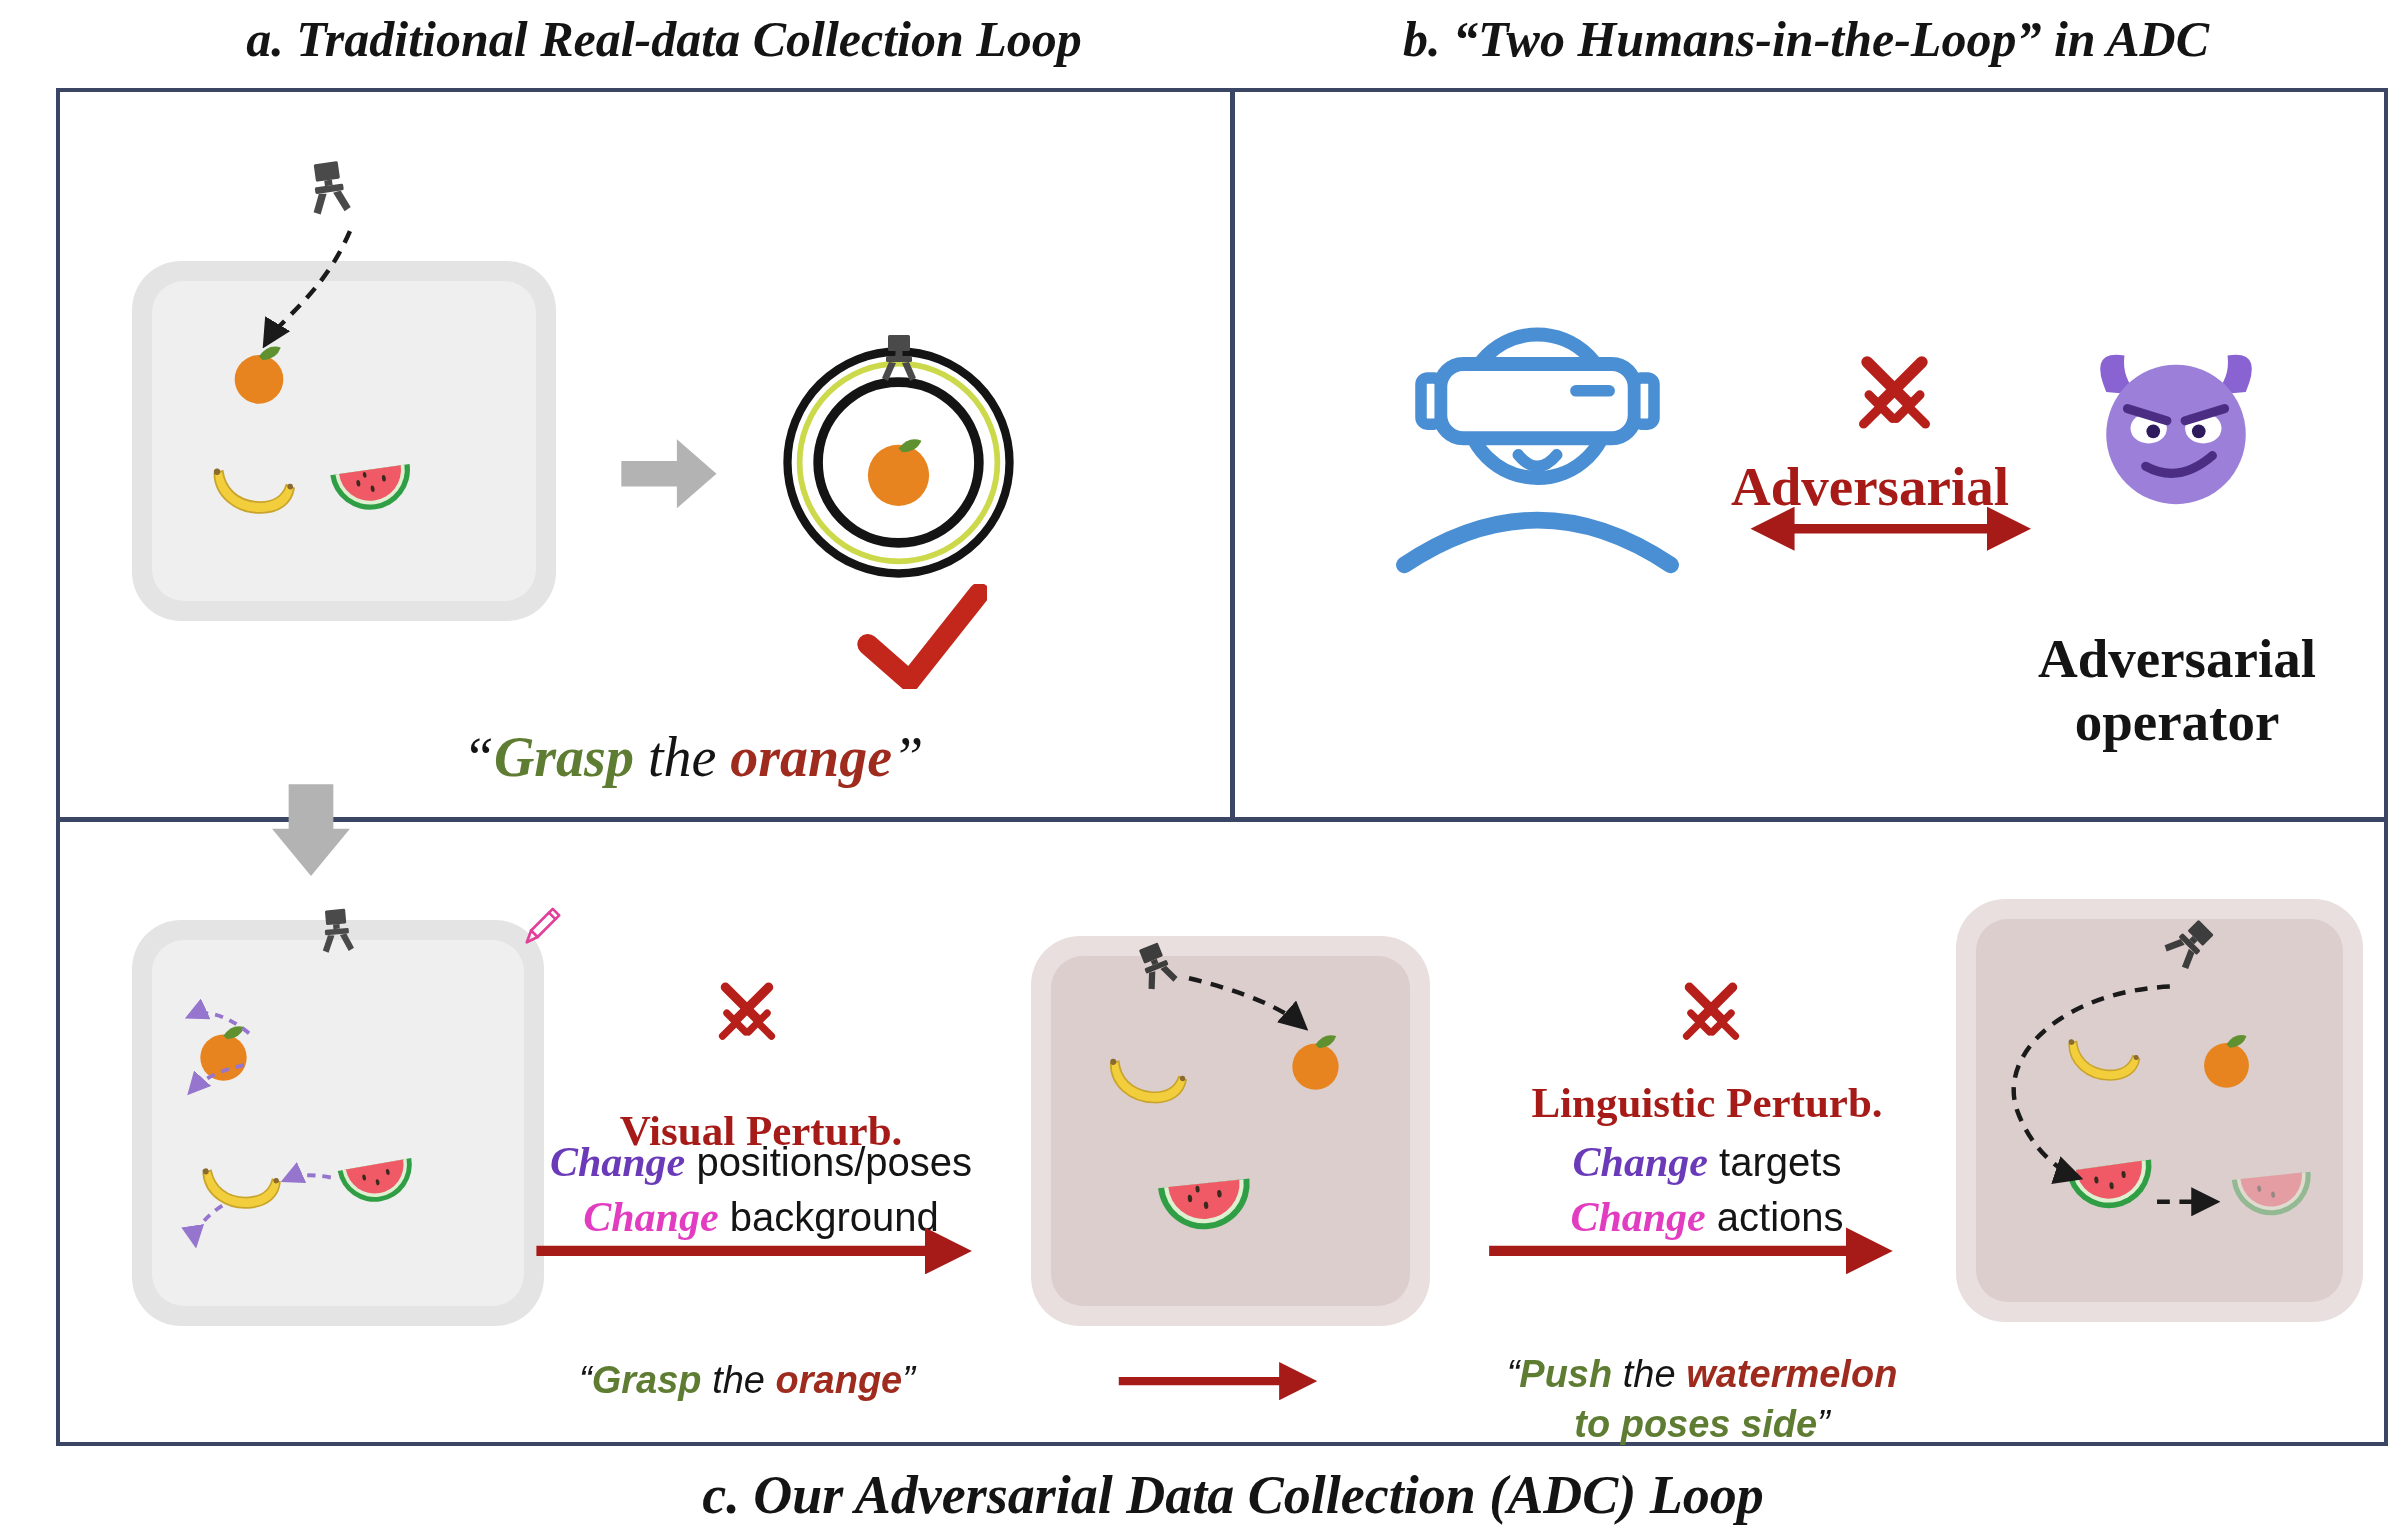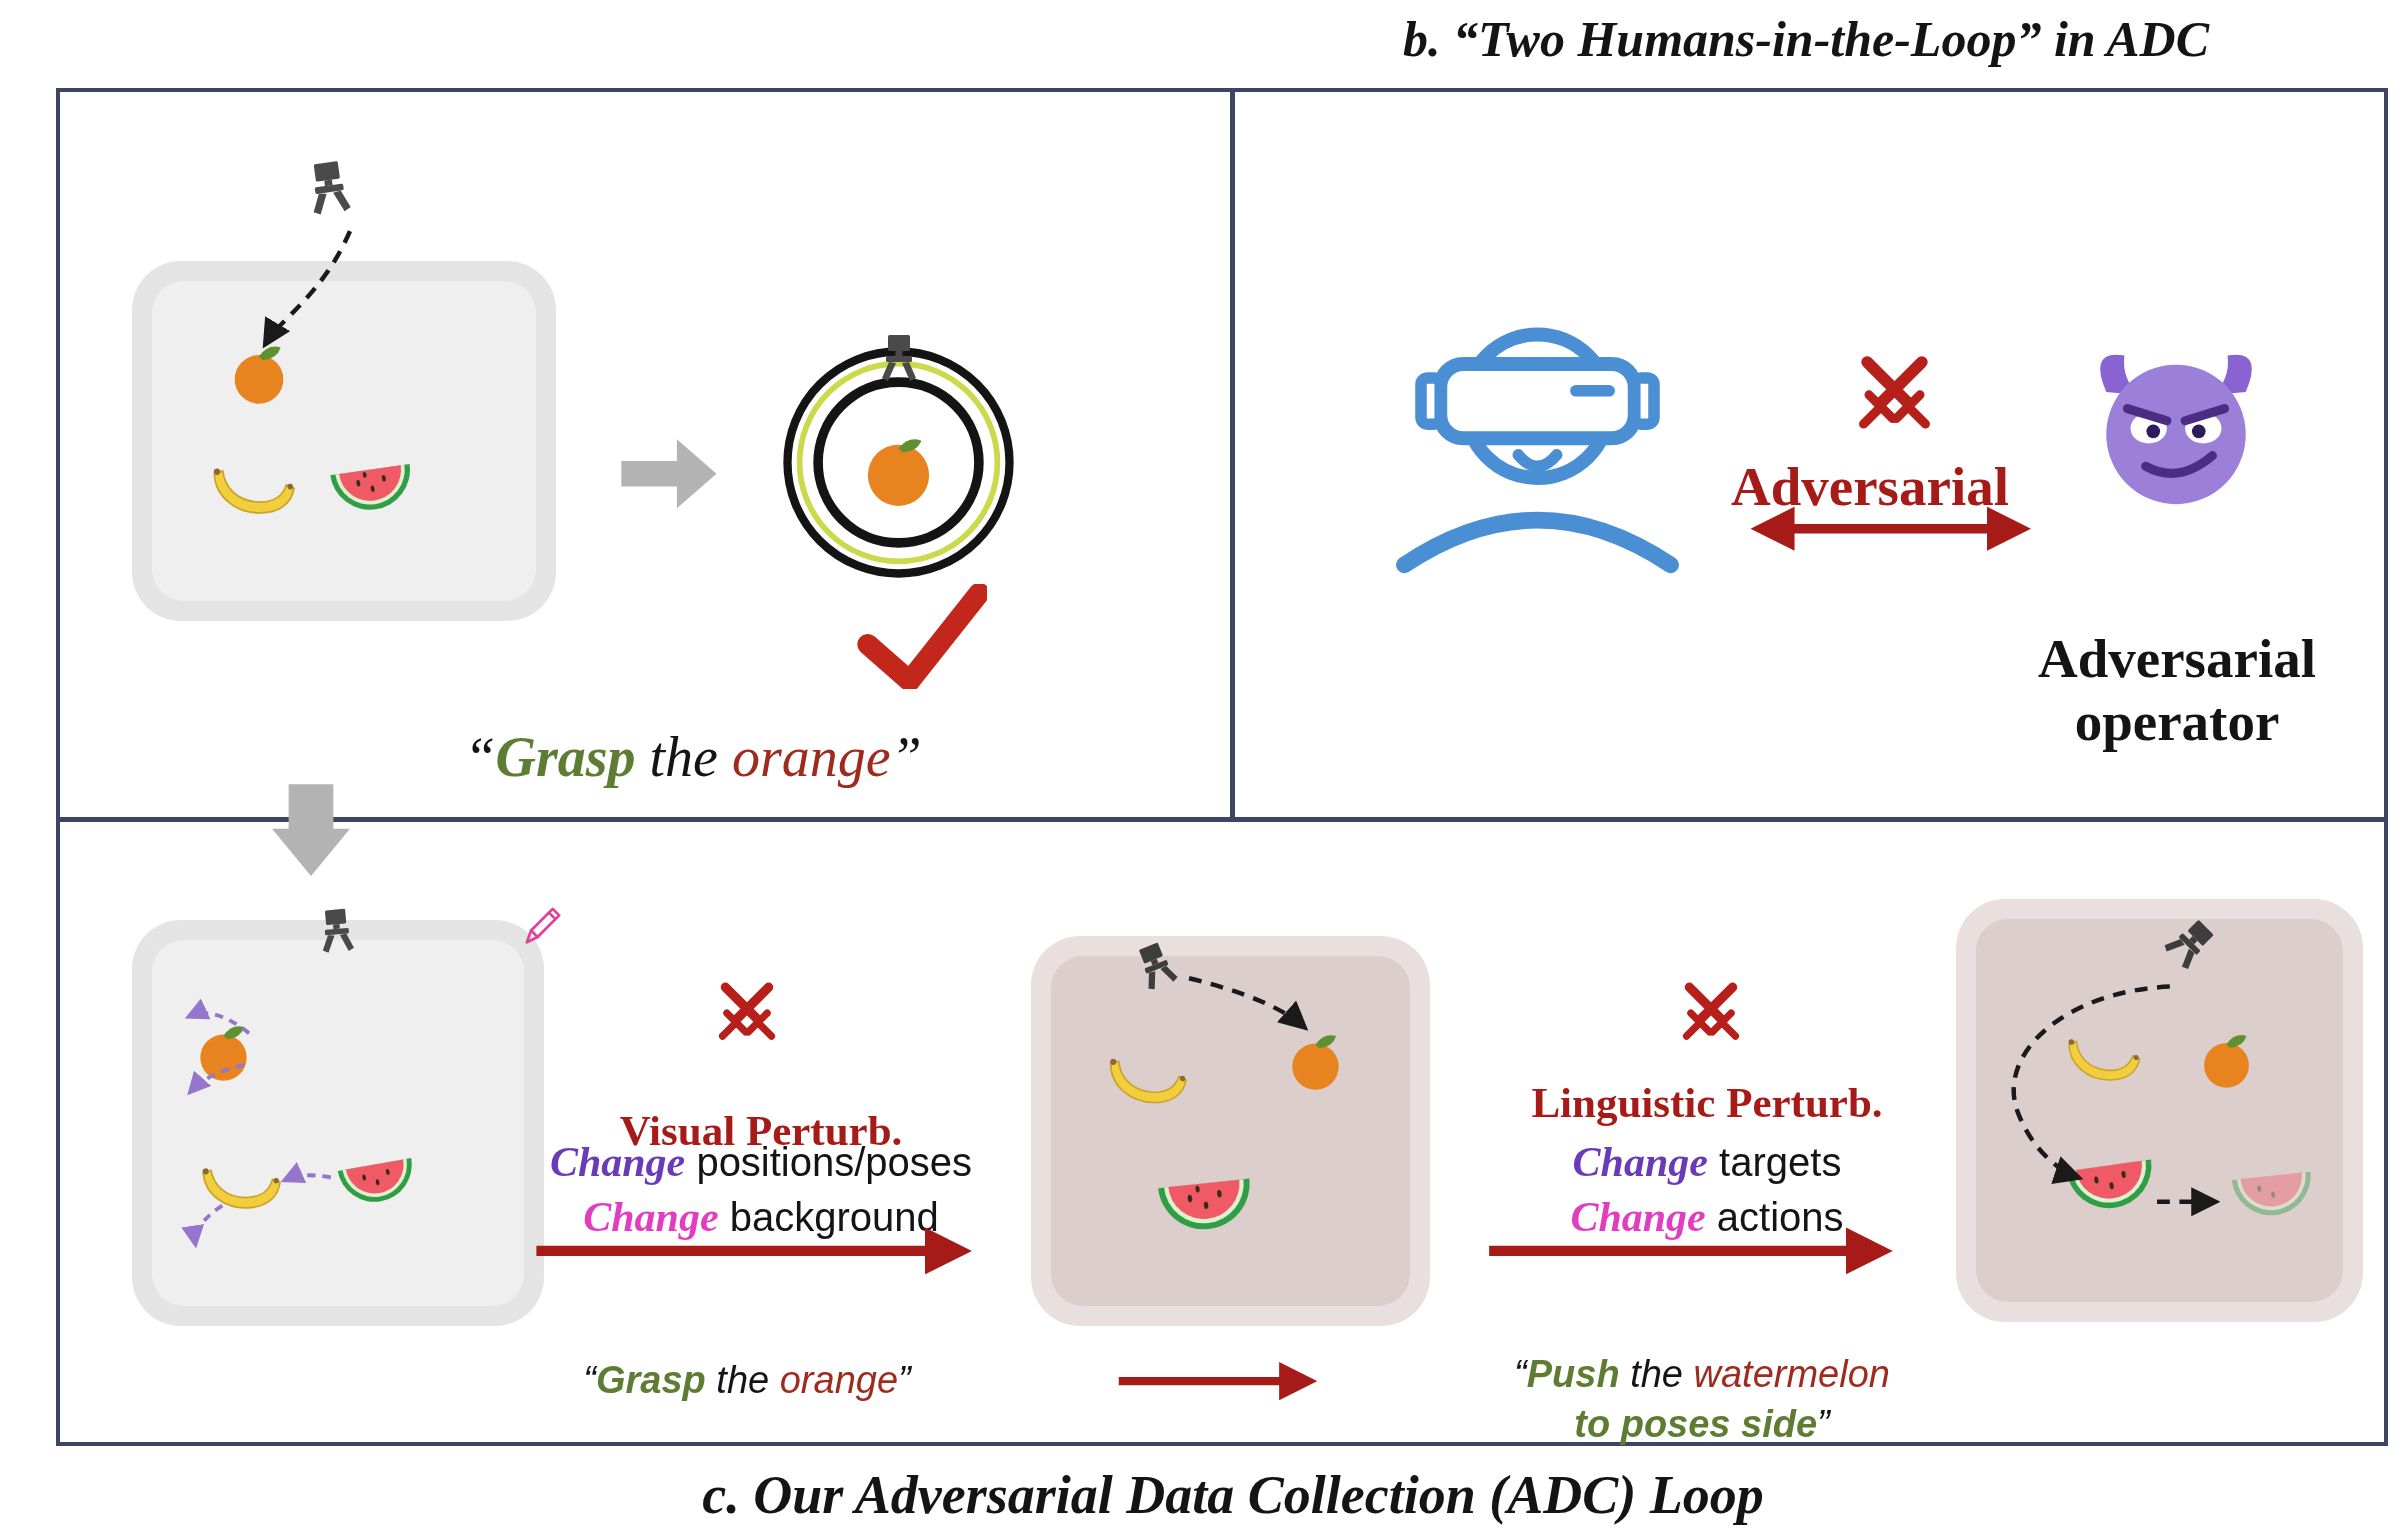--- a/index.html
+++ b/index.html
@@ -14,21 +14,21 @@
 
   
   .t-title{position:absolute;transform:translateX(-50%);white-space:nowrap;
            font-style:italic;font-weight:bold;font-size:50px;color:#141414;
            font-family:"Liberation Serif",serif;}
   .t-title-c{font-size:54px;}
   .caption-a{position:absolute;transform:translateX(-50%);white-space:nowrap;
              font-style:italic;font-size:56px;color:#141414;
              font-family:"Liberation Serif",serif;}
   .strong-green{color:#5e7d32;font-weight:bold;}
-  .strong-red{color:#9e2b1e;font-weight:normal;}
+  .strong-red{color:#9e2b1e;font-weight:bold;}
   .heading-red{position:absolute;transform:translateX(-50%);white-space:nowrap;
                font-weight:bold;font-size:43px;color:#a61b17;
                font-family:"Liberation Serif",serif;}
   .pline{position:absolute;transform:translateX(-50%);white-space:nowrap;
          font-size:40px;color:#141414;font-family:"Liberation Sans",sans-serif;}
   .chg{font-family:"Liberation Serif",serif;font-weight:bold;font-style:italic;font-size:42px;}
   .chg-purple{color:#6a3ab8;}
   .chg-magenta{color:#e23cc0;}
   .cap-c{position:absolute;transform:translateX(-50%);white-space:nowrap;
          font-style:italic;font-size:38px;color:#141414;
@@ -59,20 +59,21 @@
 </style>
 </head>
 <body>
 
 <div class="canvas">
 
   <div class="frame"></div>
   <div class="vdiv"></div>
   <div class="hdiv"></div>
 
+  <div class="t-title" style="left:664px;top:10.2px;">a. Traditional Real-data Collection Loop</div>
   <div class="t-title" style="left:1806px;top:10.2px;">b. “Two Humans-in-the-Loop” in ADC</div>
   <div class="t-title t-title-c" style="left:1233px;top:1464px;">c. Our Adversarial Data Collection (ADC) Loop</div>
 
   <div class="tray tray-gray" style="left:132px;top:261px;width:424px;height:360px;">
     <div class="tray-inner"></div>
   </div>
 
   <div class="icon" style="left:302px;top:160px;width:55px;height:61px;transform:rotate(-8deg);">
     <svg viewBox="0 0 100 110">
         <g fill="#4a4a4a">

